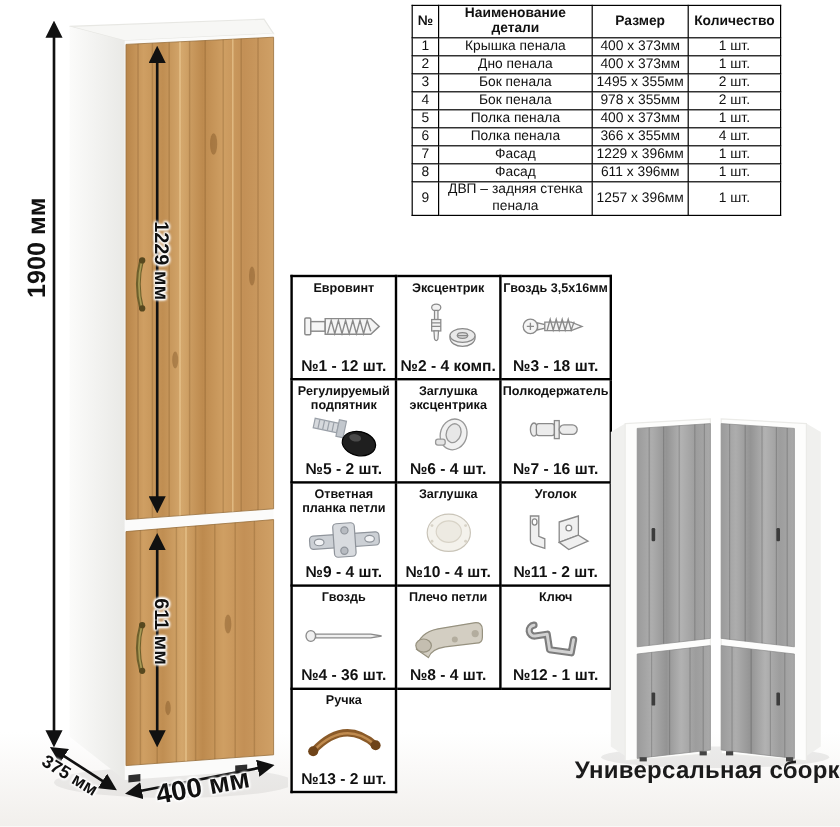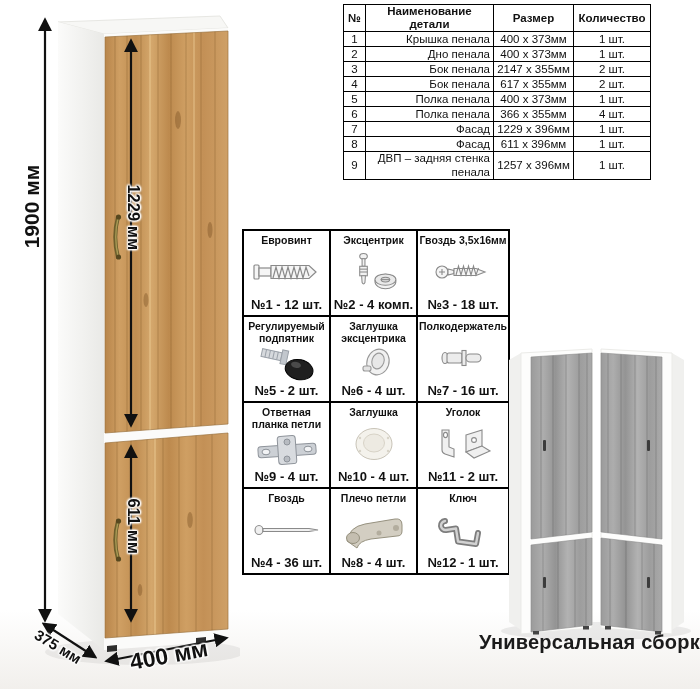--- a/index.html
+++ b/index.html
@@ -28,21 +28,21 @@
   #parts-table {
     position:absolute; left:343px; top:4px; border-collapse:collapse;
     font-size:11.5px; table-layout:fixed; background:#fff;
   }
   #parts-table th, #parts-table td {
     border:1.5px solid #000; padding:0 3px; height:14px; line-height:1.15;
     overflow:hidden; font-weight:normal;
   }
   #parts-table th { font-weight:bold; text-align:center; }
   #parts-table td.c-num  { text-align:center; }
-  #parts-table td.c-name { text-align:right; }
+  #parts-table td.c-name { text-align:center; }
   #parts-table td.c-size { text-align:center; }
   #parts-table td.c-qty  { text-align:center; }
   
   #hardware-table {
     position:absolute; left:242px; top:229px; border-collapse:collapse;
     table-layout:fixed; background:transparent;
   }
   #hardware-table td { padding:0; }
   td.hw-cell { border:2px solid #000; width:85px; height:84px; vertical-align:top; background:#fff; }
   td.hw-empty { border:none; background:transparent; }
@@ -194,27 +194,27 @@
         </tr>
     <tr>
           <td class="c-num">2</td>
           <td class="c-name">Дно пенала</td>
           <td class="c-size">400 х 373мм</td>
           <td class="c-qty">1 шт.</td>
         </tr>
     <tr>
           <td class="c-num">3</td>
           <td class="c-name">Бок пенала</td>
-          <td class="c-size">2147 х 355мм</td>
+          <td class="c-size">1495 х 355мм</td>
           <td class="c-qty">2 шт.</td>
         </tr>
     <tr>
           <td class="c-num">4</td>
           <td class="c-name">Бок пенала</td>
-          <td class="c-size">617 х 355мм</td>
+          <td class="c-size">978 х 355мм</td>
           <td class="c-qty">2 шт.</td>
         </tr>
     <tr>
           <td class="c-num">5</td>
           <td class="c-name">Полка пенала</td>
           <td class="c-size">400 х 373мм</td>
           <td class="c-qty">1 шт.</td>
         </tr>
     <tr>
           <td class="c-num">6</td>
@@ -442,20 +442,38 @@
         <div class="hw-name">Ключ</div>
         <div class="hw-icon">
           <svg width="58" height="38" viewBox="0 0 58 38">
             <path fill="none" stroke="#7d7d7d" stroke-width="6" stroke-linecap="round" stroke-linejoin="round" d="M11,10 a4.5,4.5 0 1 0 1,9 l10,-1.5 2,13 18,2.5 2,-11"></path>
             <path fill="none" stroke="#d2d2d2" stroke-width="2.4" stroke-linecap="round" stroke-linejoin="round" d="M11,10 a4.5,4.5 0 1 0 1,9 l10,-1.5 2,13 18,2.5 2,-11"></path>
                 </svg>
         </div>
         <div class="hw-count">№12 - 1 шт.</div>
       </div>
           </td>
+    </tr>
+    <tr>
+      <td class="hw-cell">
+            <div class="hw-inner">
+        <div class="hw-name">Ручка</div>
+        <div class="hw-icon">
+          <svg width="68" height="34" viewBox="0 0 68 34">
+            <path d="M8,27 q26,-28 52,-5" stroke="#8a5a28" stroke-width="6" fill="none" stroke-linecap="round"></path>
+            <path d="M9,26 q25,-25 50,-5" stroke="#c08b4f" stroke-width="2" fill="none"></path>
+            <circle cx="8" cy="27" r="4.2" fill="#6f4419"></circle>
+                  <circle cx="60" cy="22" r="4.2" fill="#6f4419"></circle>
+                </svg>
+        </div>
+        <div class="hw-count">№13 - 2 шт.</div>
+      </div>
+          </td>
+      <td class="hw-empty"></td>
+      <td class="hw-empty"></td>
     </tr>
   </tbody>
     </table>
 
   <svg class="abs" style="left:495px;top:340px" width="205" height="300" viewBox="0 0 205 300">
     <defs>
       <linearGradient id="grayG" x1="0" y1="0" x2="1" y2="0">
         <stop offset="0" stop-color="#9b9b9b"></stop>
           <stop offset=".2" stop-color="#adadad"></stop>
         <stop offset=".4" stop-color="#949494"></stop>

